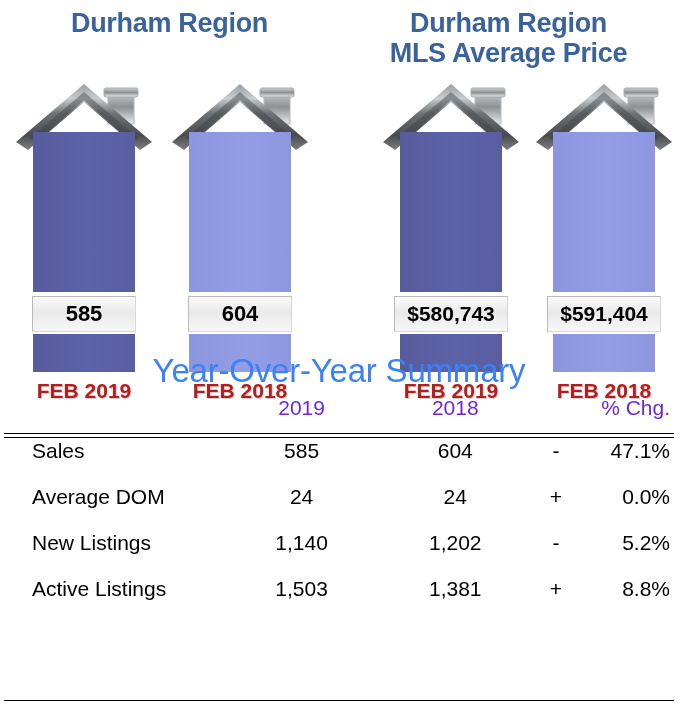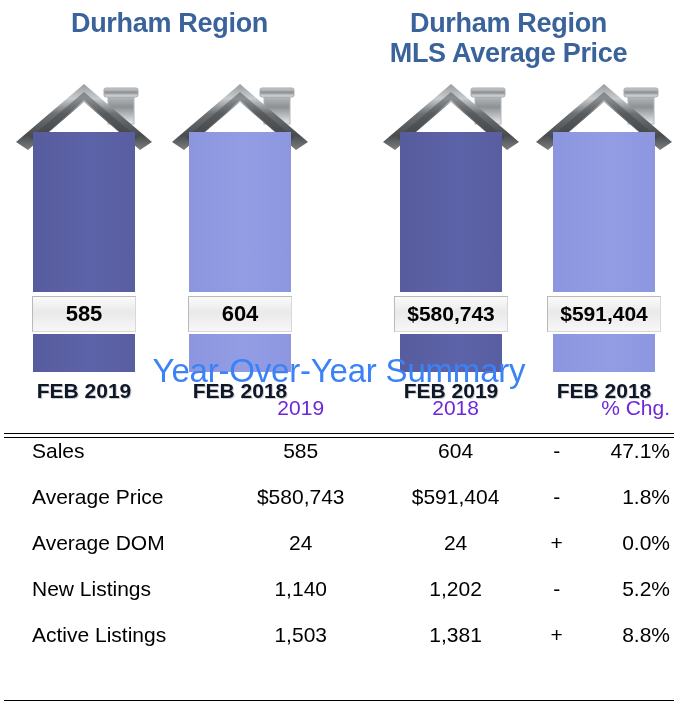--- a/index.html
+++ b/index.html
@@ -43,21 +43,21 @@
     border-right:1px solid #d8d8d8;
     border-bottom:1px solid #d8d8d8;
     text-align:center;
     font-weight:bold;
     color:#000;
     white-space:nowrap;
   }
   .house .caption{
     position:absolute;left:50%;transform:translateX(-50%);
     top:299px;
-    font-weight:bold;font-size:21px;color:#0f172a;white-space:nowrap;
+    font-weight:bold;font-size:21px;color:#b91c1c;white-space:nowrap;
     text-shadow:1px 1px 0 rgba(170,170,170,.55);
   }
 
   
   .house.sales .label-box{width:112px;height:42px;}
   .house.sales .label-inner{height:100%;line-height:34px;font-size:22px;}
   
   .house.price .label-box{width:122px;height:42px;}
   .house.price .label-inner{height:100%;line-height:34px;font-size:21px;}
 
@@ -197,27 +197,20 @@
     </thead>
     <tbody>
       <tr>
         <td class="col-metric">Sales</td>
         <td class="col-2019">585</td>
         <td class="col-2018">604</td>
         <td class="col-sign">-</td>
         <td class="col-chg">47.1%</td>
       </tr>
       <tr>
-        <td class="col-metric">Average Price</td>
-        <td class="col-2019">$580,743</td>
-        <td class="col-2018">$591,404</td>
-        <td class="col-sign">-</td>
-        <td class="col-chg">1.8%</td>
-      </tr>
-      <tr>
         <td class="col-metric">Average DOM</td>
         <td class="col-2019">24</td>
         <td class="col-2018">24</td>
         <td class="col-sign">+</td>
         <td class="col-chg">0.0%</td>
       </tr>
       <tr>
         <td class="col-metric">New Listings</td>
         <td class="col-2019">1,140</td>
         <td class="col-2018">1,202</td>

